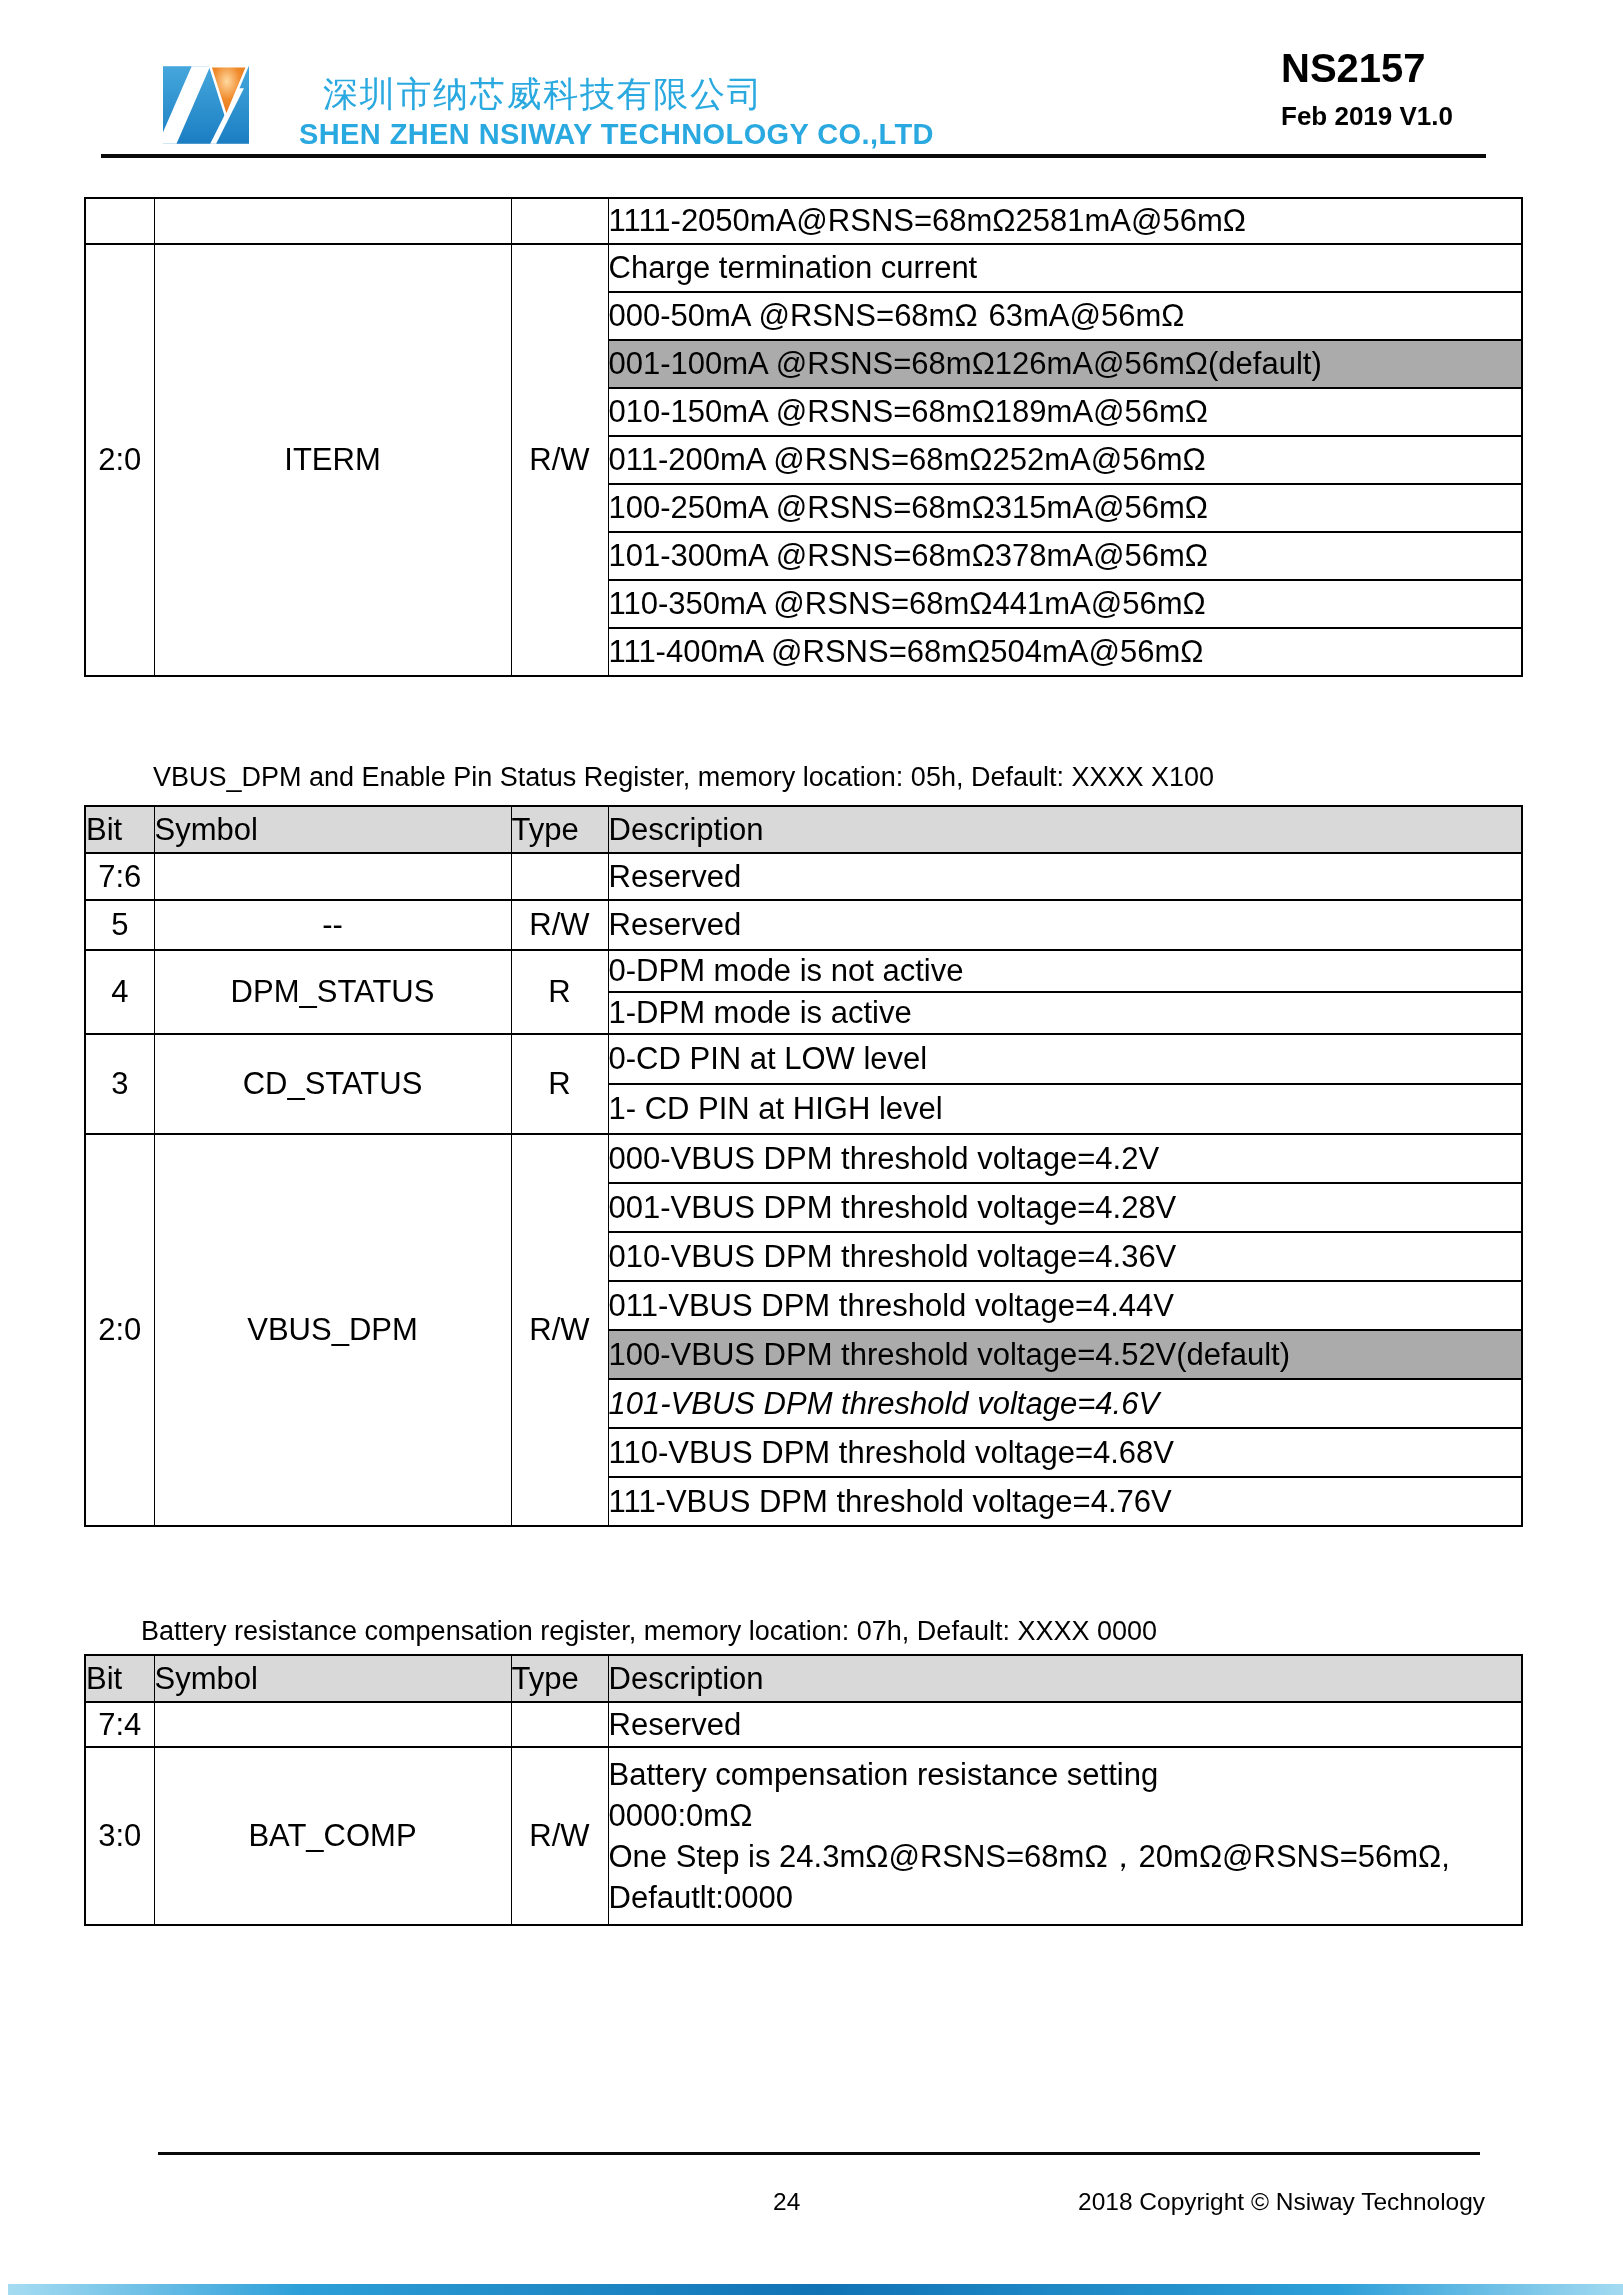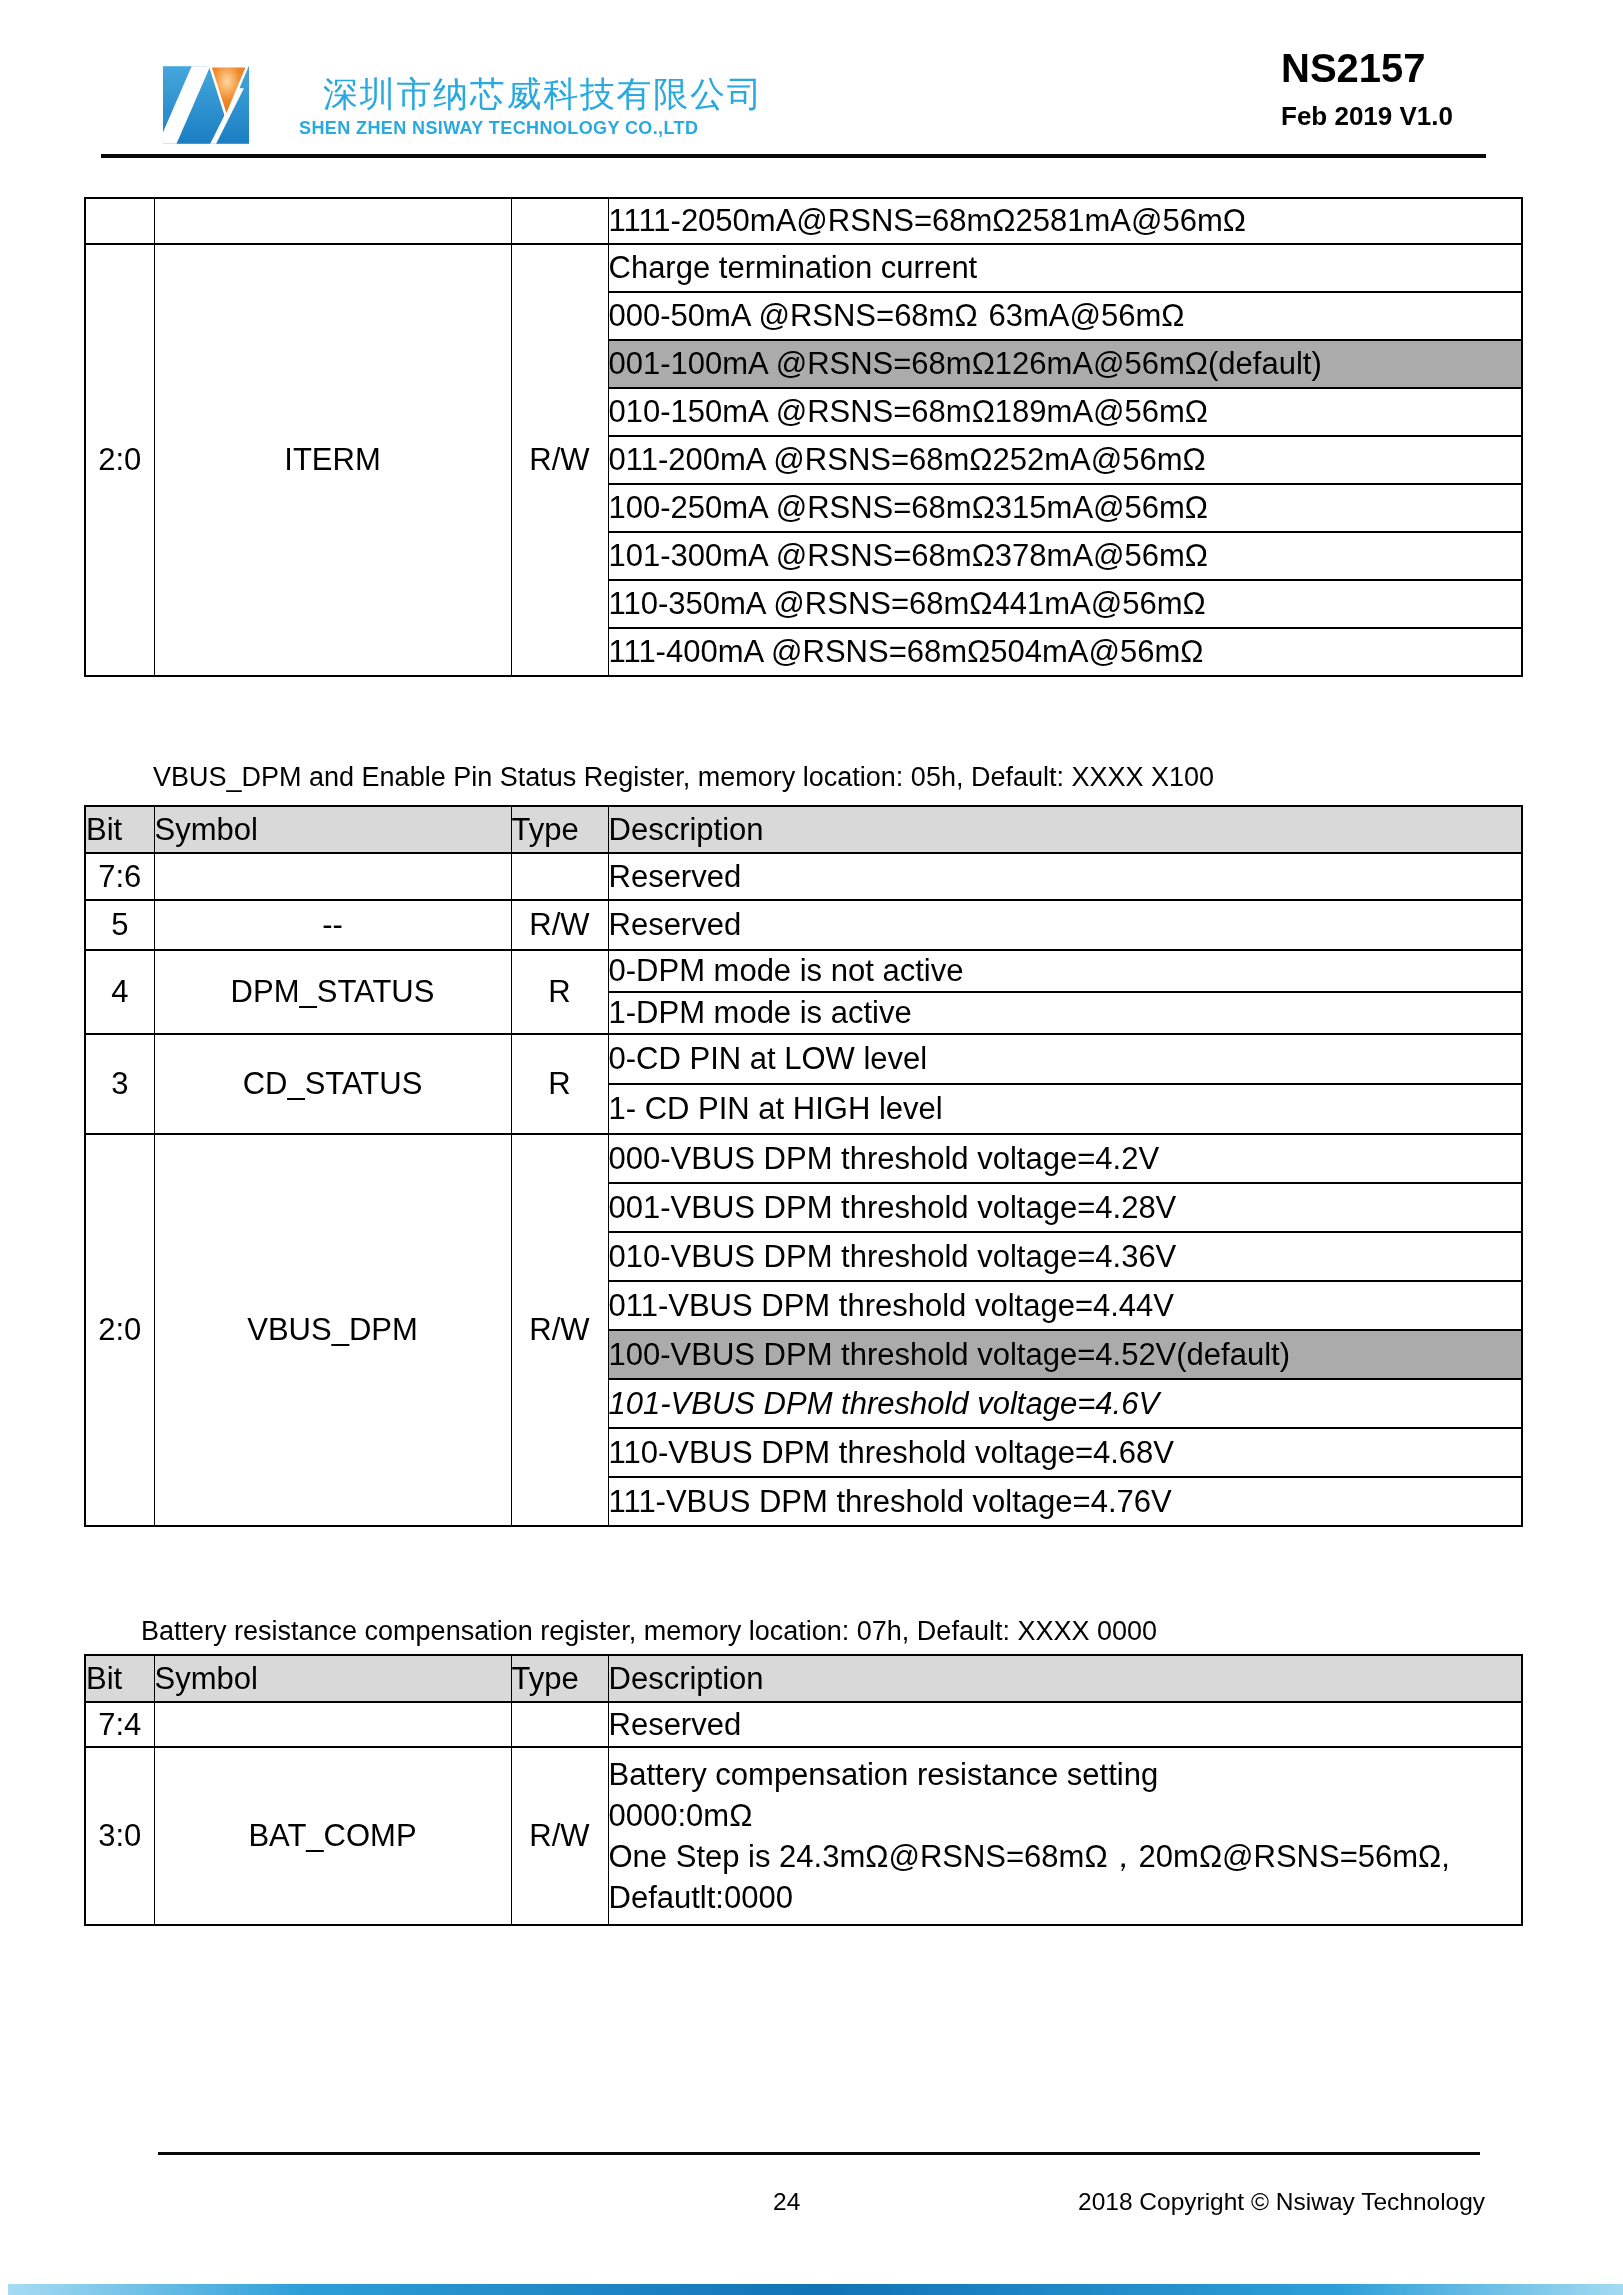--- a/index.html
+++ b/index.html
@@ -4,21 +4,21 @@
 <style>
   html,body{margin:0;padding:0;background:#fff;}
   .page{
     position:relative;width:1623px;height:2295px;background:#ffffff;
     font-family:"Liberation Sans",sans-serif;color:#000;overflow:hidden;margin-left:8px;
   }
   .abs{position:absolute;}
 
   
   .company-cn{font-size:35px;letter-spacing:1.7px;font-weight:400;}
-  .company-en{font-size:18px;font-weight:bold;letter-spacing:0.4px;}
+  .company-en{font-size:29px;font-weight:bold;letter-spacing:0.4px;}
   .part-number{font-size:40px;font-weight:bold;}
   .revision{font-size:26px;font-weight:bold;}
   .hrule{background:#0a0a0a;}
 
   
   .section-title{font-size:27px;white-space:nowrap;}
 
   
   table.reg{border-collapse:collapse;table-layout:fixed;border:2.5px solid #000;font-size:31px;}
   table.reg td,table.reg th{

